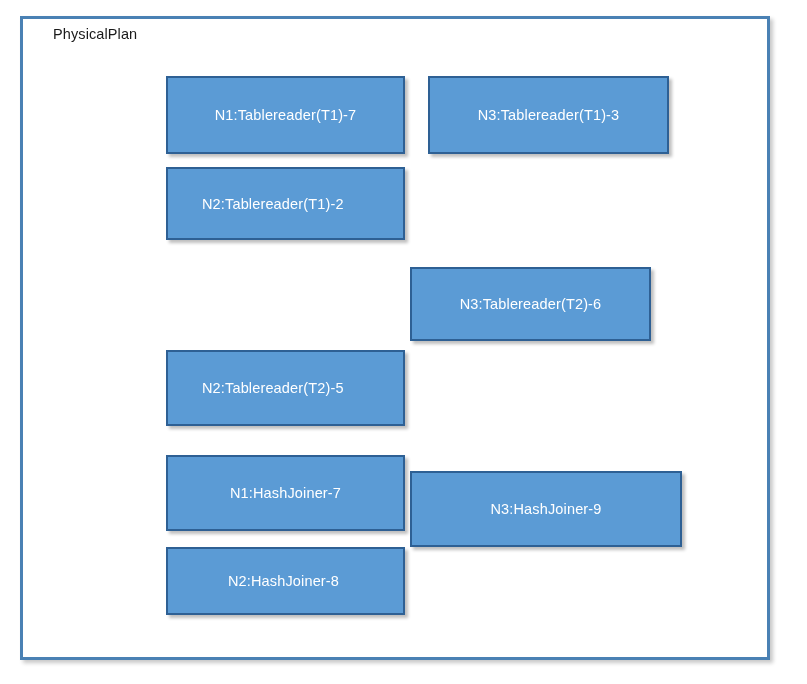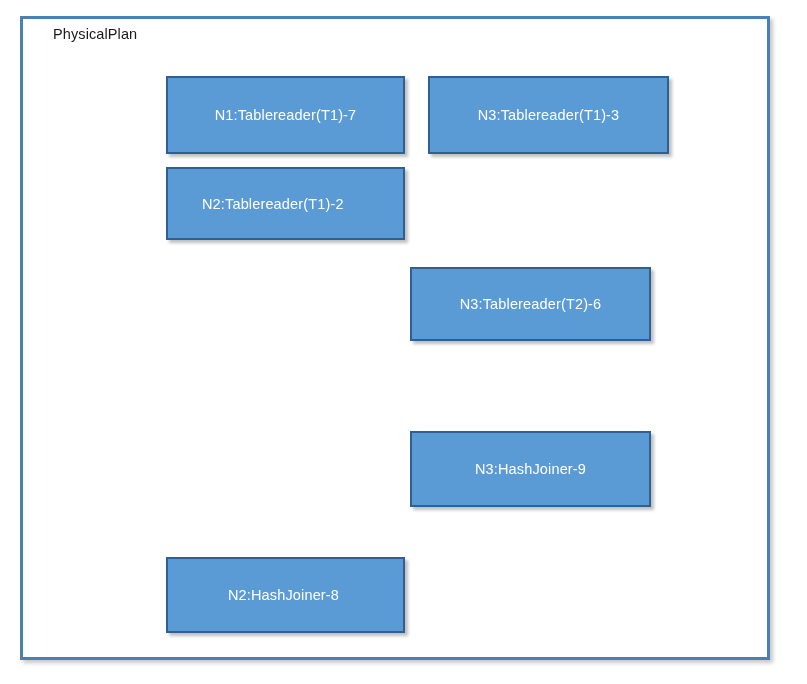--- a/index.html
+++ b/index.html
@@ -101,24 +101,30 @@
 
     <div class="node-box align-left" style="left:143px; top:148px; width:239px; height:73px;">
       <span class="node-label">N2:Tablereader(T1)-2</span>
     </div>
 
 
     <div class="node-box align-center" style="left:387px; top:241px; width:241px; height:74px;margin-top:7px;">
       <span class="node-label">N3:Tablereader(T2)-6</span>
     </div>
 
+    <div class="node-box align-left" style="left:143px; top:331px; width:239px; height:76px;">
+      <span class="node-label">N2:Tablereader(T2)-5</span>
+    </div>
 
+    <div class="node-box align-center" style="left:143px; top:436px; width:239px; height:76px;">
+      <span class="node-label">N1:HashJoiner-7</span>
+    </div>
 
-    <div class="node-box align-center" style="left:387px; top:412px; width:241px; height:76px;">
+    <div class="node-box align-center" style="left:387px; top:452px; width:272px; height:76px;">
       <span class="node-label">N3:HashJoiner-9</span>
     </div>
 
-    <div class="node-box align-nudge" style="left:143px; top:528px; width:239px; height:76px;margin-top:10px;">
+    <div class="node-box align-nudge" style="left:143px; top:528px; width:239px; height:68px;">
       <span class="node-label">N2:HashJoiner-8</span>
     </div>
 
   </div>
 </div>
 
 </body></html>

